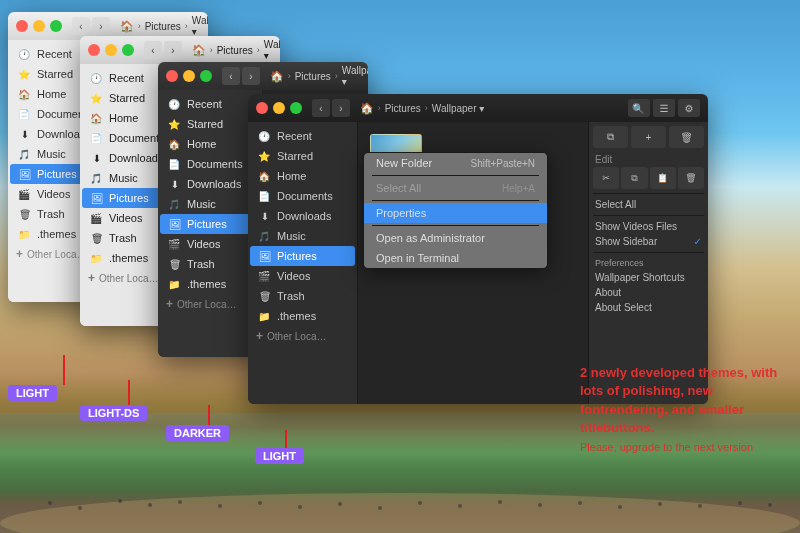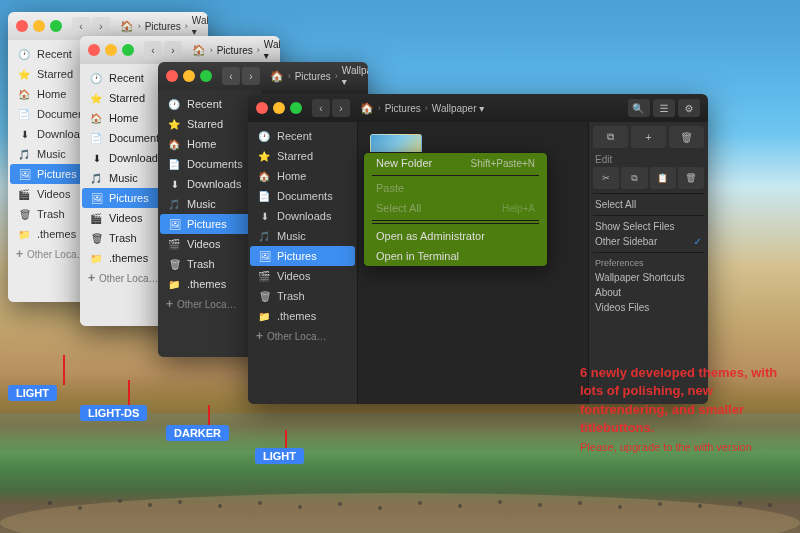--- a/index.html
+++ b/index.html
@@ -386,31 +386,31 @@
       height: 1px;
       margin: 2px 8px;
     }
 
     .cm-arrow {
       font-size: 9px;
     }
 
     
     .context-menu-dark {
-      background: #4d7c0f;
+      background: #737373;
       border: 1px solid #1a1a1a;
     }
 
     .context-menu-dark .cm-item { color: #ddd; }
     .context-menu-dark .cm-divider { background: #1a1a1a; }
 
     
     .theme-label {
       position: absolute;
-      background: #3b82f6;
+      background: #8b5cf6;
       color: white;
       font-size: 11px;
       font-weight: bold;
       padding: 2px 8px;
       border-radius: 3px;
       white-space: nowrap;
     }
 
     
     .info-box {
@@ -796,55 +796,55 @@
         <button class="rp-btn" style="font-size:9px;">⧉</button>
         <button class="rp-btn" style="font-size:9px;">📋</button>
         <button class="rp-btn" style="font-size:9px;">🗑</button>
       </div>
       <div class="rp-divider"></div>
       <div class="rp-item">
         <span>Select All</span>
       </div>
       <div class="rp-divider"></div>
       <div class="rp-item">
-        <span>Show Select Files</span>
+        <span>Show Videos Files</span>
       </div>
       <div class="rp-item">
-        <span>Other Sidebar</span>
+        <span>Show Sidebar</span>
         <span class="check">✓</span>
       </div>
       <div class="rp-divider"></div>
       <div class="rp-item">
         <span style="color:#999;font-size:9px;">Preferences</span>
       </div>
       <div class="rp-item">
         <span>Wallpaper Shortcuts</span>
       </div>
       <div class="rp-item">
         <span>About</span>
       </div>
       <div class="rp-item">
-        <span>Videos Files</span>
+        <span>About Select</span>
       </div>
     </div>
 
     <div class="context-menu context-menu-dark" style="top: 30px; left: 115px; width: 185px;">
       <div class="cm-item">
         <span>New Folder</span>
         <span class="cm-shortcut">Shift+Paste+N</span>
       </div>
       <div class="cm-divider"></div>
       <div class="cm-item disabled">
-        <span>Paste</span>
-      </div>
-      <div class="cm-item disabled">
         <span>Select All</span>
         <span class="cm-shortcut">Help+A</span>
       </div>
       <div class="cm-divider"></div>
+      <div class="cm-item active">
+        <span>Properties</span>
+      </div>
       <div class="cm-divider"></div>
       <div class="cm-item">
         <span>Open as Administrator</span>
       </div>
       <div class="cm-item">
         <span>Open in Terminal</span>
       </div>
     </div>
   </div>
 </div>
@@ -863,15 +863,15 @@
   <div style="width:2px;height:20px;background:#e02020;margin-left:42px;"></div>
   <div class="theme-label">DARKER</div>
 </div>
 
 <div style="position:absolute; left:255px; bottom:85px;">
   <div style="width:2px;height:18px;background:#e02020;margin-left:30px;"></div>
   <div class="theme-label">LIGHT</div>
 </div>
 
 <div class="info-box">
-  <div class="info-text-main">6 newly developed themes, with lots of polishing, new fontrendering, and smaller titlebuttons.</div>
-  <div class="info-text-sub">Please, upgrade to the with version</div>
+  <div class="info-text-main">2 newly developed themes, with lots of polishing, new fontrendering, and smaller titlebuttons.</div>
+  <div class="info-text-sub">Please, upgrade to the next version</div>
 </div>
 
 </body></html>

